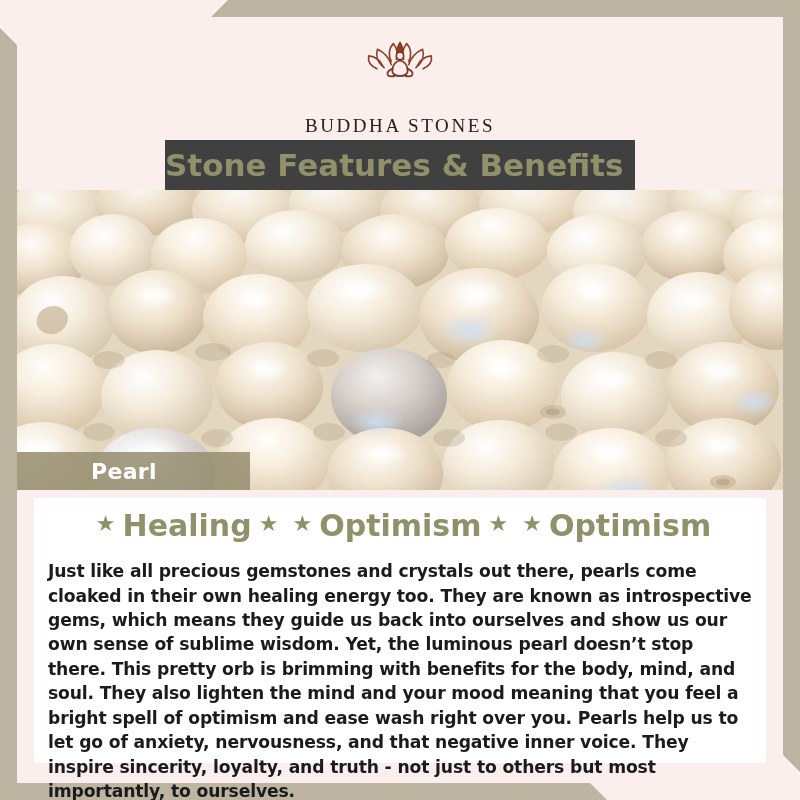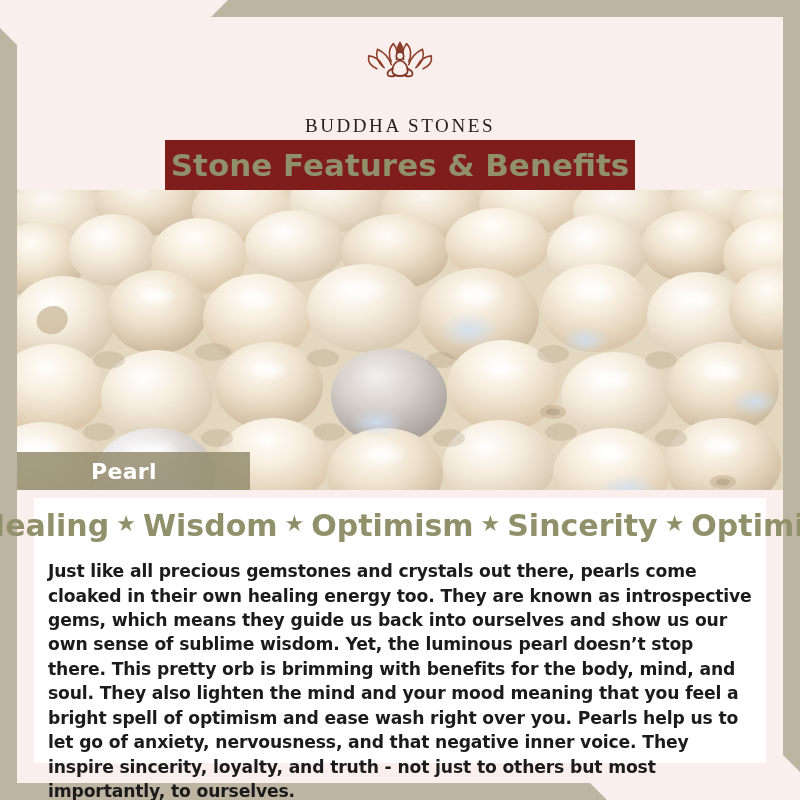--- a/index.html
+++ b/index.html
@@ -91,24 +91,23 @@
     color: #2b2018;
     margin-top: 1px;
     white-space: nowrap;
   }
 
   
   .title-band {
     position: absolute;
     top: 140px; left: 165px;
     width: 470px; height: 50px;
-    background: #7f1d1d;
+    background: #404040;
     display: flex;
     align-items: center;
-    justify-content: center;
     z-index: 3;
   }
   .title-text {
     font-family: "DejaVu Sans", sans-serif;
     font-weight: bold;
     font-size: 31px;
     color: #90906a;
     letter-spacing: 0px;
     white-space: nowrap;
   }
@@ -387,29 +386,27 @@
   </div>
 
   <div class="content">
     <div class="benefits">
       <span class="benefit">
         <span class="star">★</span>
         <span class="benefit-label">Healing</span>
       </span>
       <span class="benefit">
         <span class="star">★</span>
-        <span class="benefit-label">Wisdom</span>
       </span>
       <span class="benefit">
         <span class="star">★</span>
         <span class="benefit-label">Optimism</span>
       </span>
       <span class="benefit">
         <span class="star">★</span>
-        <span class="benefit-label">Sincerity</span>
       </span>
       <span class="benefit">
         <span class="star">★</span>
         <span class="benefit-label">Optimism</span>
       </span>
     </div>
 
     <p class="body-copy">Just like all precious gemstones and crystals out there, pearls come cloaked in their own healing energy too. They are known as introspective gems, which means they guide us back into ourselves and show us our own sense of sublime wisdom. Yet, the luminous pearl doesn’t stop there. This pretty orb is brimming with benefits for the body, mind, and soul. They also lighten the mind and your mood meaning that you feel a bright spell of optimism and ease wash right over you. Pearls help us to let go of anxiety, nervousness, and that negative inner voice. They inspire sincerity, loyalty, and truth - not just to others but most importantly, to ourselves.</p>
   </div>
 

